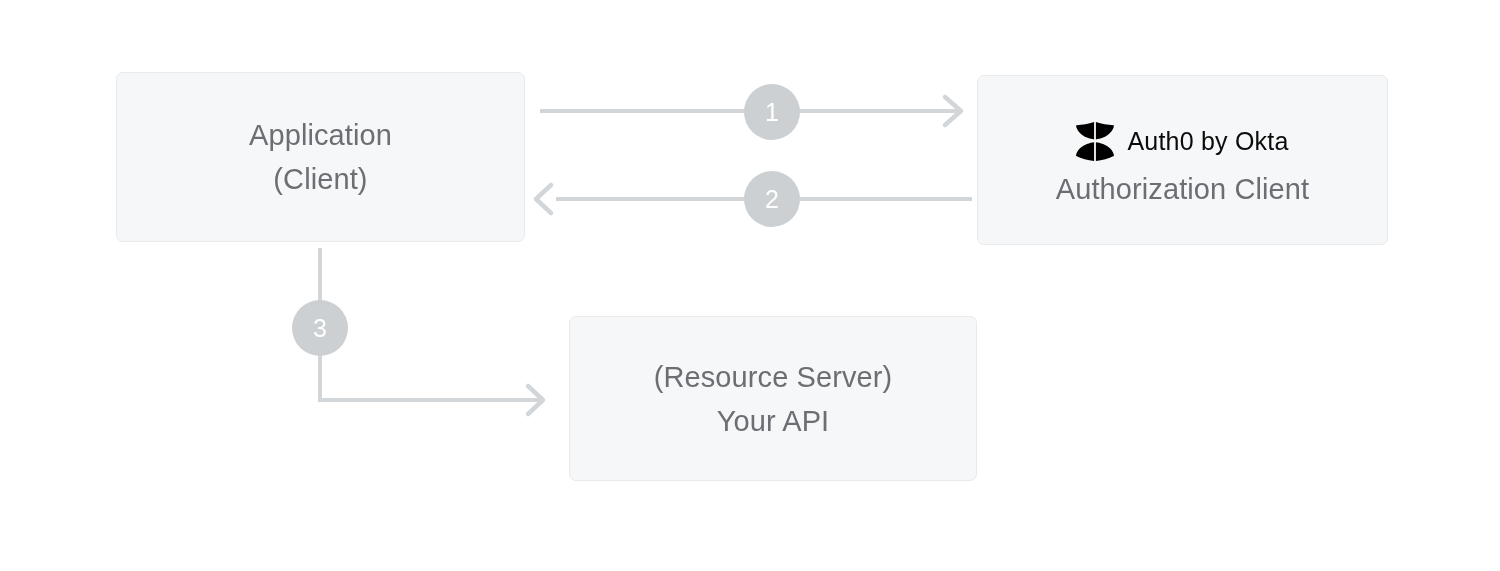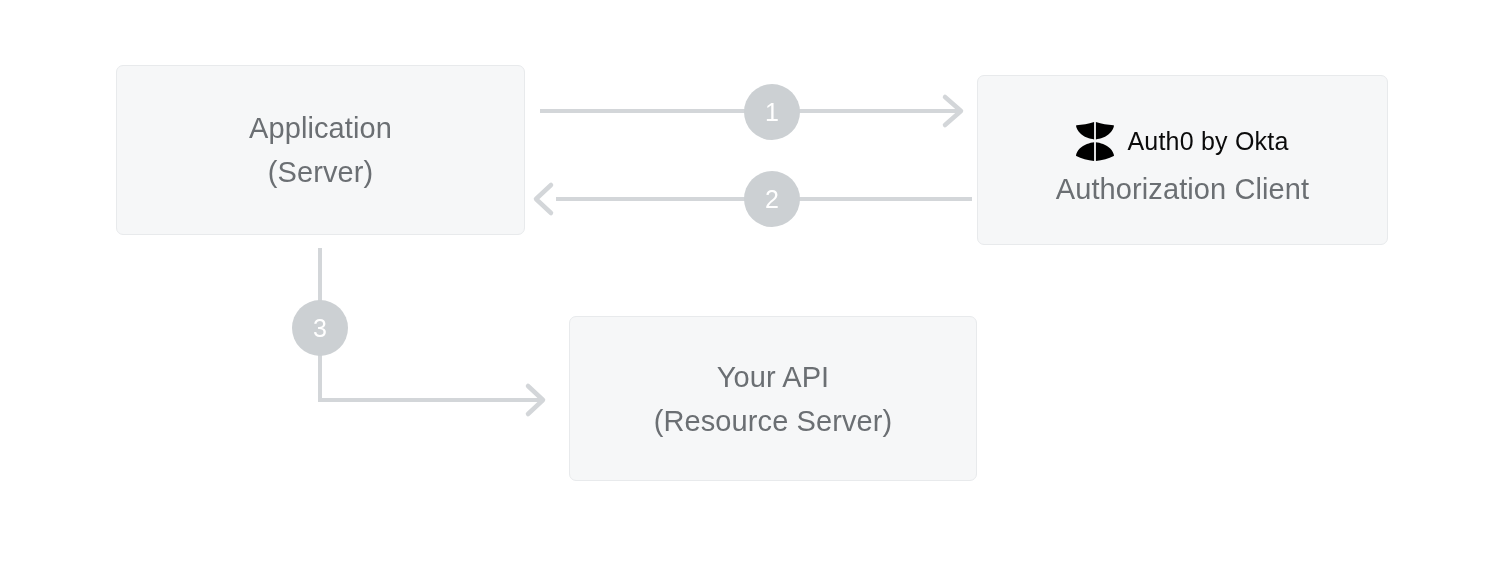--- a/index.html
+++ b/index.html
@@ -31,21 +31,21 @@
   .node-line {
     color: #6b6f73;
     font-size: 29px;
     line-height: 44px;
     font-weight: 400;
     letter-spacing: 0.1px;
     white-space: nowrap;
   }
   #node-application {
     left: 116px;
-    top: 65px;
+    top: 72px;
     width: 409px;
     height: 170px;
   }
   #node-auth-server {
     left: 977px;
     top: 75px;
     width: 411px;
     height: 170px;
   }
   #node-your-api {
@@ -128,40 +128,40 @@
     </g>
 
     <g>
       <polyline class="wire-line" points="320,248 320,400 540,400"></polyline>
       <polyline class="wire-head" points="528,386 543,400 528,414"></polyline>
     </g>
   </svg>
 
   <div class="node-box" id="node-application">
     <div class="node-line">Application</div>
-    <div class="node-line">(Server)</div>
+    <div class="node-line">(Client)</div>
   </div>
 
   <div class="node-box" id="node-auth-server">
     <div class="auth0-brand-row">
       <span>
         <svg id="shield-icon" width="38" height="40" viewBox="0 0 38 40" xmlns="http://www.w3.org/2000/svg" aria-hidden="true">
           <path fill="#000000" d="M18.1 1.0 C12.4 3.1 6.3 3.9 0.6 4.2 C0.2 4.2 0 4.4 0 4.8 C1.0 10.1 5.4 14.4 10.9 16.6 C13.4 17.6 16.2 18.2 18.1 18.4 L18.1 1.0 Z"></path>
           <path fill="#000000" d="M19.9 1.0 C25.6 3.1 31.7 3.9 37.4 4.2 C37.8 4.2 38 4.4 38 4.8 C37.0 10.1 32.6 14.4 27.1 16.6 C24.6 17.6 21.8 18.2 19.9 18.4 L19.9 1.0 Z"></path>
           <path fill="#000000" d="M18.1 21.2 C16.2 21.4 13.4 22.0 10.9 23.0 C5.4 25.2 1.0 29.3 0 34.3 C0 34.6 0.1 34.8 0.3 35.0 C5.1 37.3 11.8 39.6 18.1 39.9 L18.1 21.2 Z"></path>
           <path fill="#000000" d="M19.9 21.2 C21.8 21.4 24.6 22.0 27.1 23.0 C32.6 25.2 37.0 29.3 38 34.3 C38 34.6 37.9 34.8 37.7 35.0 C32.9 37.3 26.2 39.6 19.9 39.9 L19.9 21.2 Z"></path>
         </svg>
       </span>
       <span class="auth0-brand-name">Auth0 by Okta</span>
     </div>
     <div class="node-line">Authorization Client</div>
   </div>
 
   <div class="node-box" id="node-your-api">
+    <div class="node-line">(Resource Server)</div>
     <div class="node-line">Your API</div>
-    <div class="node-line">(Resource Server)</div>
   </div>
 
   <div class="step-badge" id="step-badge-1">1</div>
   <div class="step-badge" id="step-badge-2">2</div>
   <div class="step-badge" id="step-badge-3">3</div>
 
 </div>
 
 </body></html>

